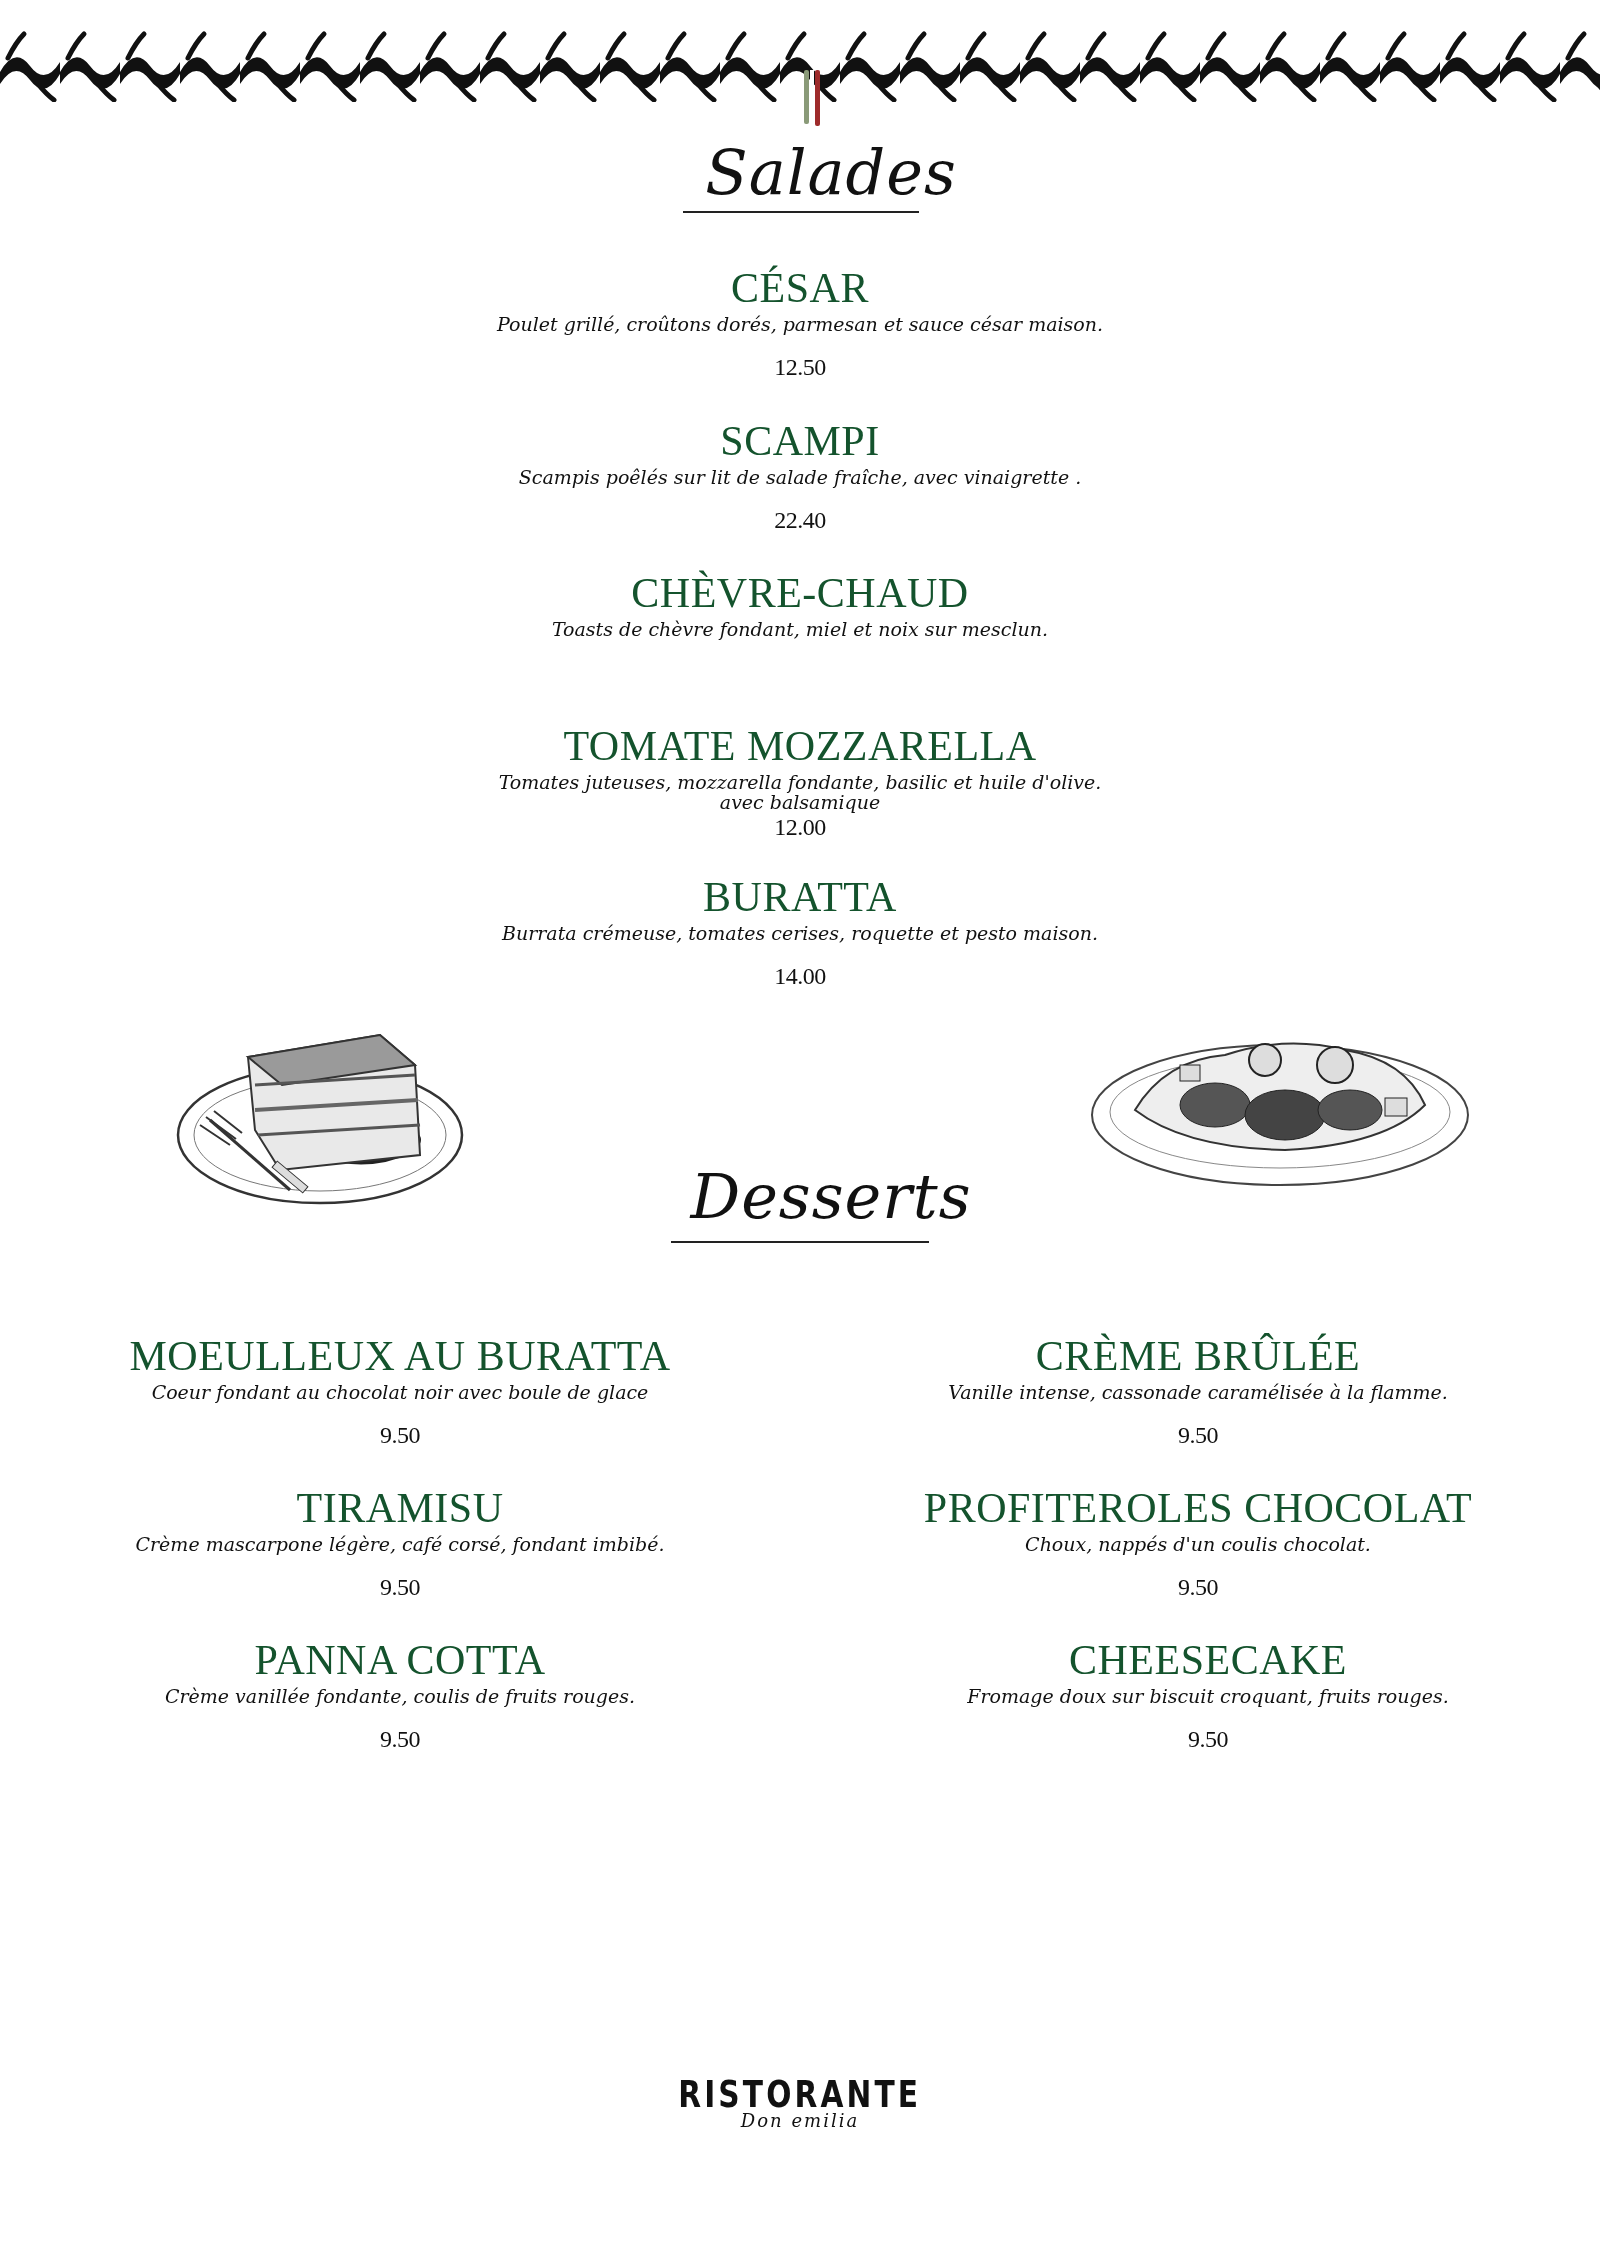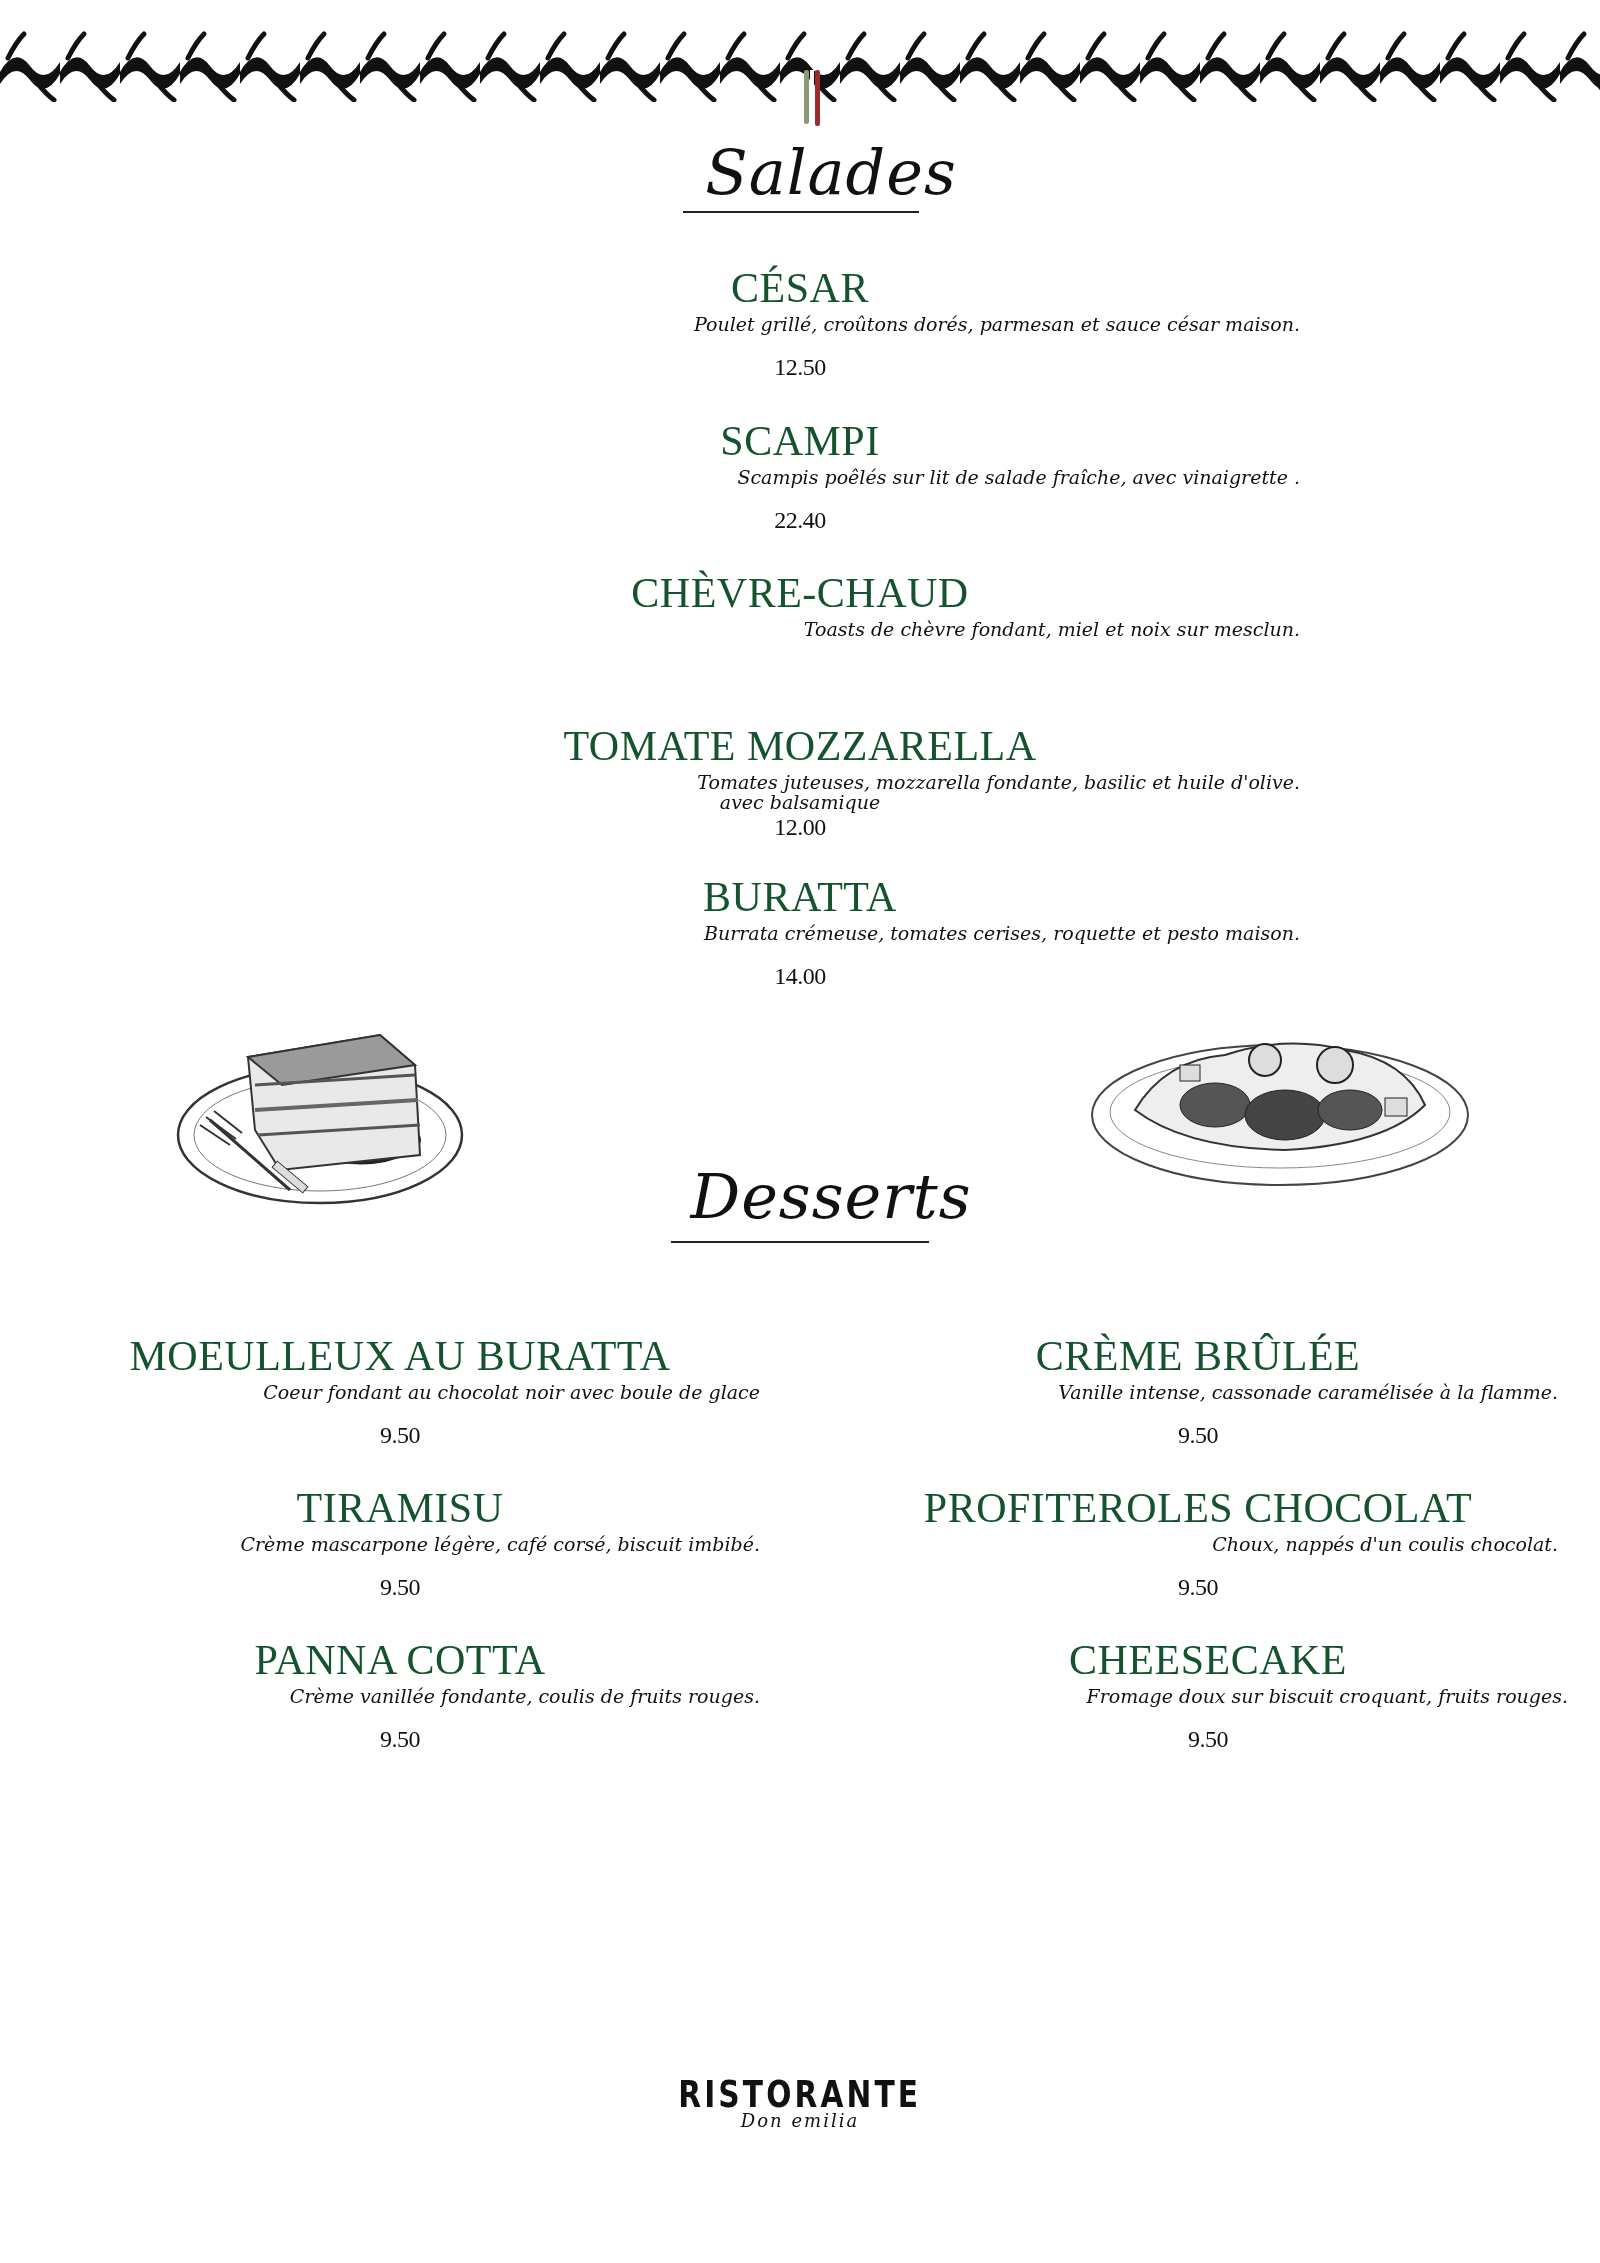--- a/index.html
+++ b/index.html
@@ -16,21 +16,21 @@
       font-size: 62px; letter-spacing: 1px; color: #111; padding-left: 31px;
     }
     .title-rule { position: absolute; height: 2px; background: #222; }
     .item { position: absolute; text-align: center; }
     .item-name {
       font-family: "Liberation Serif", serif; font-size: 42px; line-height: 46px;
       letter-spacing: 0.5px; color: #14532d; white-space: nowrap;
     }
     .item-desc {
       font-family: "DejaVu Serif", serif; font-style: italic; font-size: 19px;
-      line-height: 22px; color: #111; white-space: nowrap; margin-top: 2px; text-align: right;
+      line-height: 22px; color: #111; white-space: nowrap; margin-top: 2px;
     }
     .item-desc2 {
       font-family: "DejaVu Serif", serif; font-style: italic; font-size: 19px;
       line-height: 18px; color: #111; white-space: nowrap;
     }
     .item-price {
       font-family: "Liberation Serif", serif; font-size: 24px; line-height: 28px;
       color: #111; margin-top: 18px; letter-spacing: -0.5px;
     }
     .illus { position: absolute; }
@@ -127,21 +127,21 @@
 <div class="section-title" style="top:1160px;">Desserts</div>
 <div class="title-rule" style="left:671px; width:258px; top:1241px;"></div>
 
 <div class="item" style="left:40px; width:720px; top:1333px;">
   <div class="item-name">MOEULLEUX AU BURATTA</div>
   <div class="item-desc">Coeur fondant au chocolat noir avec boule de glace</div>
   <div class="item-price">9.50</div>
 </div>
 <div class="item" style="left:40px; width:720px; top:1485px;">
   <div class="item-name">TIRAMISU</div>
-  <div class="item-desc">Crème mascarpone légère, café corsé, biscuit imbibé.</div>
+  <div class="item-desc">Crème mascarpone légère, café corsé, fondant imbibé.</div>
   <div class="item-price">9.50</div>
 </div>
 <div class="item" style="left:40px; width:720px; top:1637px;">
   <div class="item-name">PANNA COTTA</div>
   <div class="item-desc">Crème vanillée fondante, coulis de fruits rouges.</div>
   <div class="item-price">9.50</div>
 </div>
 
 <div class="item" style="left:838px; width:720px; top:1333px;">
   <div class="item-name">CRÈME BRÛLÉE</div>

